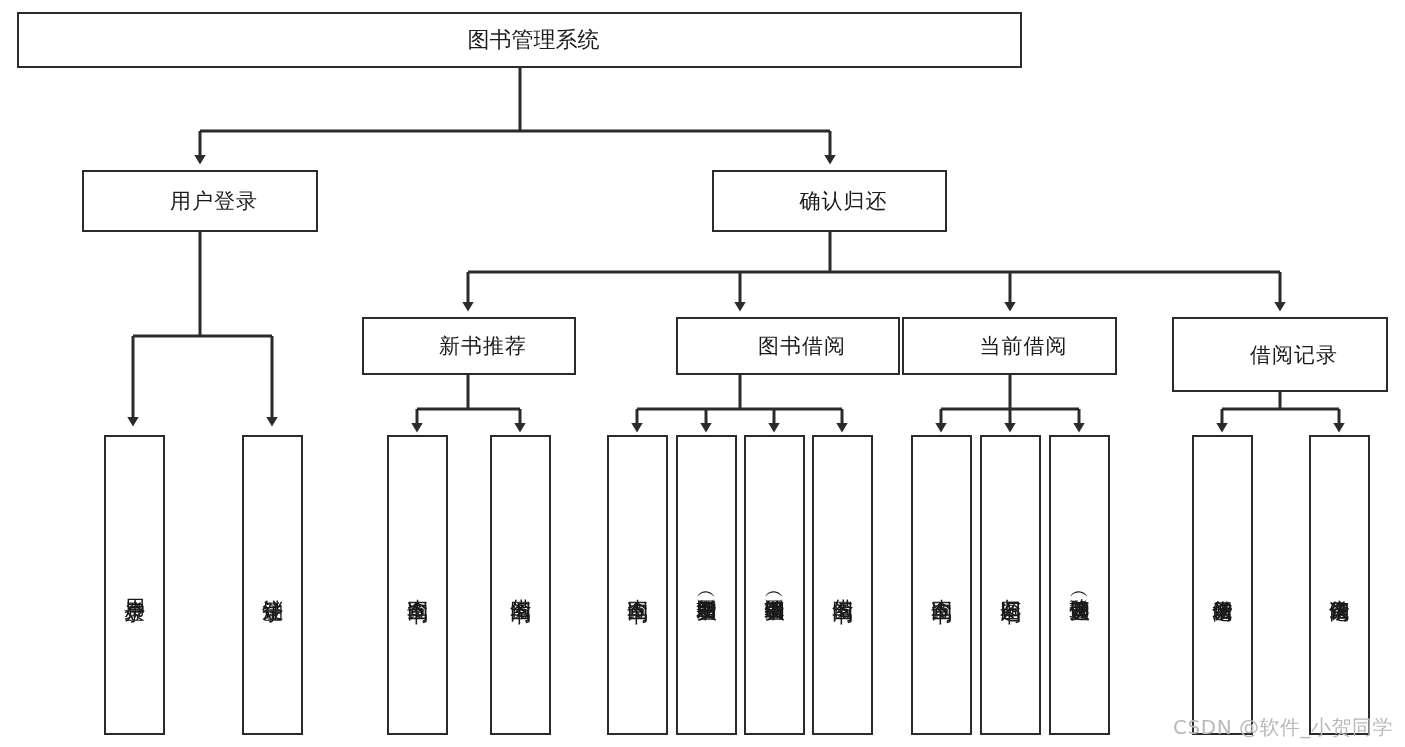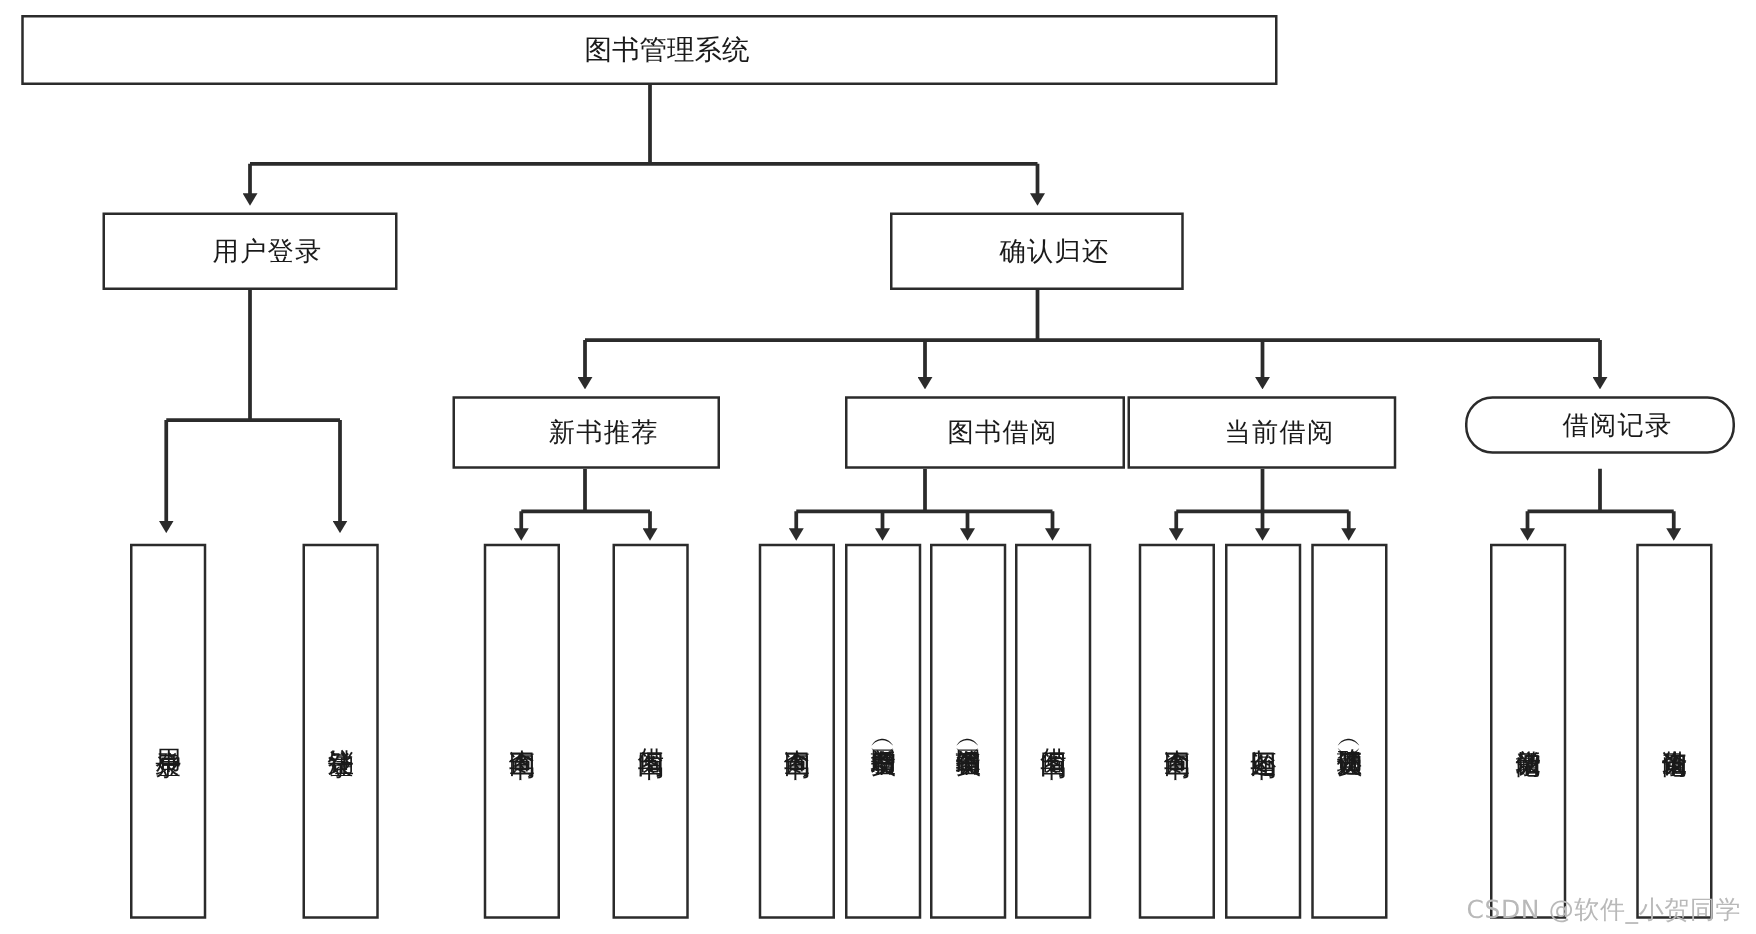--- a/index.html
+++ b/index.html
@@ -88,21 +88,21 @@
 
   <div class="node h" style="left:362px;top:317px;width:214px;height:58px;">
     <span>新书推荐</span>
   </div>
   <div class="node h" style="left:652px;top:317px;width:224px;height:58px;margin-left:24px;">
     <span>图书借阅</span>
   </div>
   <div class="node h" style="left:902px;top:317px;width:215px;height:58px;text-align:center;">
     <span>当前借阅</span>
   </div>
-  <div class="node h" style="left:1172px;top:317px;width:216px;height:46px;border-radius:22px;">
+  <div class="node h" style="left:1172px;top:317px;width:216px;height:75px;">
     <span>借阅记录</span>
   </div>
 
   <div class="node leaf" style="left:104px;top:435px;width:61px;height:300px;">
     <span class="vtext">用户登录</span>
   </div>
   <div class="node leaf" style="left:242px;top:435px;width:61px;height:300px;">
     <span class="vtext">注销登录</span>
   </div>
 

